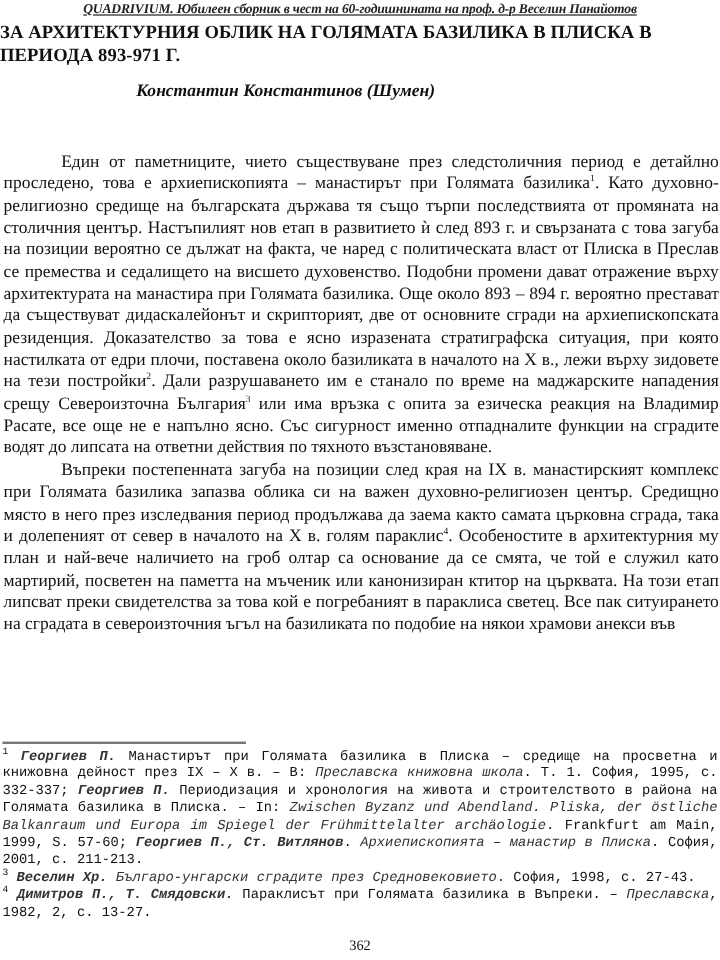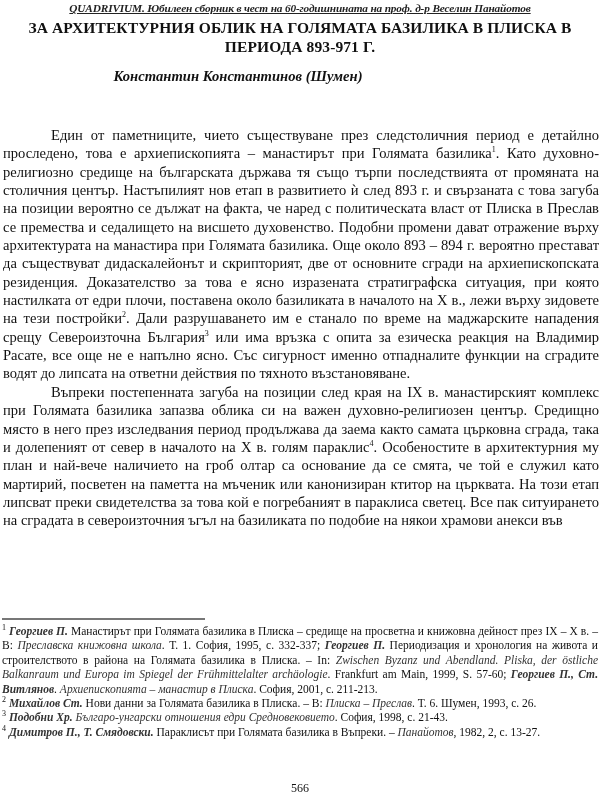--- a/index.html
+++ b/index.html
@@ -7,39 +7,39 @@
     width: 600px; height: 800px; overflow: hidden; position: relative;
     font-family: "Liberation Serif", "DejaVu Serif", serif; color: #111;
   }
   .page { position: absolute; left: 0; top: 0; width: 600px; height: 800px; }
   .running-header {
     position: absolute; top: 2px; left: 0; width: 600px; text-align: center;
     font-size: 11.3px; font-style: italic; font-weight: bold; text-decoration: underline;
     letter-spacing: -0.15px; white-space: nowrap; color: #222;
   }
   .title {
-    position: absolute; top: 18px; left: 0; width: 600px; text-align: center;
+    position: absolute; top: 18px; left: 0; width: 600px; text-align: left;
     font-size: 15.5px; font-weight: bold; line-height: 19px; letter-spacing: 0.1px;
   }
   .author {
     position: absolute; top: 68px; left: 0; width: 476px; text-align: center;
     font-size: 14.6px; font-weight: bold; font-style: italic;
   }
   .body-text {
     position: absolute; top: 126px; left: 3px; width: 596px;
     font-size: 14.55px; line-height: 18.35px; text-align: justify;
   }
   .body-text p { margin: 0; text-indent: 48px; }
   sup { font-size: 8px; vertical-align: super; line-height: 0; }
   .fn-sep {
     position: absolute; top: 618px; left: 2px; width: 203px; height: 2px; background: #777;
   }
   .footnotes {
     position: absolute; top: 624px; left: 2px; width: 596px;
-    font-size: 11.5px; line-height: 14.4px; text-align: justify;
+    font-size: 11.5px; line-height: 14.4px; text-align: justify; font-family: Liberation Mono, monospace;
   }
   .footnotes .fn { margin: 0; }
   .footnotes b i, .footnotes .bi { font-weight: bold; font-style: italic; }
   .footnotes i { font-style: italic; color: #333; }
   .page-number {
     position: absolute; top: 781px; left: 0; width: 600px; text-align: center; font-size: 12px;
   }
 </style>
 </head>
 <body>
@@ -62,28 +62,24 @@
   </div>
 
   <div class="fn-sep"></div>
 
   <div class="footnotes">
     <p class="fn">
       <sup>1</sup>
       <b><i>Георгиев П.</i></b><span> Манастирът при Голямата базилика в Плиска – средище на просветна и книжовна дейност през IX – X в. – В: </span><i>Преславска книжовна школа</i><span>. Т. 1. София, 1995, с. 332-337; </span><b><i>Георгиев П.</i></b><span> Периодизация и хронология на живота и строителството в района на Голямата базилика в Плиска. – In: </span><i>Zwischen Byzanz und Abendland. Pliska, der östliche Balkanraum und Europa im Spiegel der Frühmittelalter archäologie</i><span>. Frankfurt am Main, 1999, S. 57-60; </span><b><i>Георгиев П., Ст. Витлянов</i></b><span>. </span><i>Архиепископията – манастир в Плиска</i><span>. София, 2001, с. 211-213.</span>
     </p>
     <p class="fn">
-      <sup>2</sup>
-      <b><i>Михайлов Ст.</i></b><span> Нови данни за Голямата базилика в Плиска. – В: </span><i>Плиска – Преслав</i><span>. Т. 6. Шумен, 1993, с. 26.</span>
-    </p>
-    <p class="fn">
       <sup>3</sup>
-      <b><i>Подобни Хр.</i></b><span> </span><i>Българо-унгарски отношения едри Средновековието</i><span>. София, 1998, с. 21-43.</span>
+      <b><i>Веселин Хр.</i></b><span> </span><i>Българо-унгарски сградите през Средновековието</i><span>. София, 1998, с. 27-43.</span>
     </p>
     <p class="fn">
       <sup>4</sup>
-      <b><i>Димитров П., Т. Смядовски.</i></b><span> Параклисът при Голямата базилика в Въпреки. – </span><i>Панайотов</i><span>, 1982, 2, с. 13-27.</span>
+      <b><i>Димитров П., Т. Смядовски.</i></b><span> Параклисът при Голямата базилика в Въпреки. – </span><i>Преславска</i><span>, 1982, 2, с. 13-27.</span>
     </p>
   </div>
 
-  <div class="page-number">566</div>
+  <div class="page-number">362</div>
 
 </div>
 
 </body></html>

